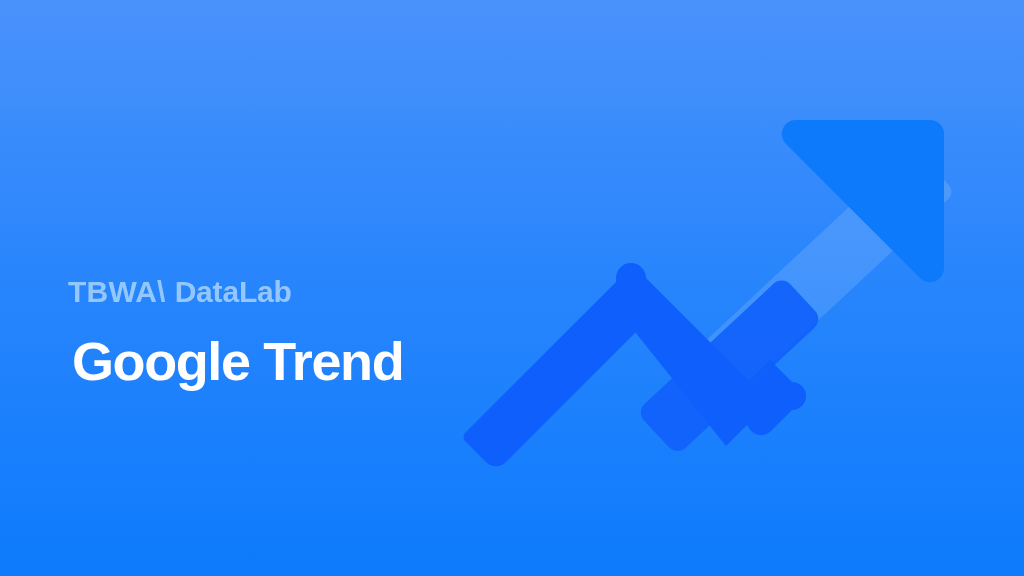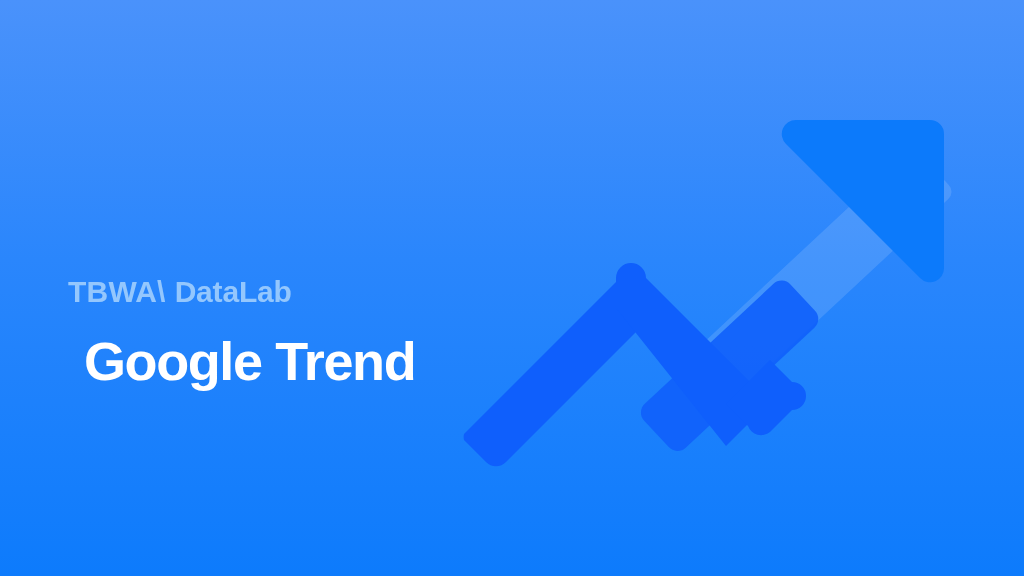--- a/index.html
+++ b/index.html
@@ -60,21 +60,21 @@
     margin-left: 9px;
     letter-spacing: -0.2px;
   }
 
   #headline-primary {
     font-size: 54px;
     font-weight: bold;
     color: #ffffff;
     line-height: 1.05;
     letter-spacing: -1.4px;
-    margin: 0 0 8px 16px;
+    margin: 0 0 8px 4px;
     white-space: nowrap;
   }
 
   #headline-secondary {
     font-size: 52px;
     font-weight: bold;
     color: #ffffff;
     line-height: 1.12;
     letter-spacing: -0.5px;
     margin: 0;

